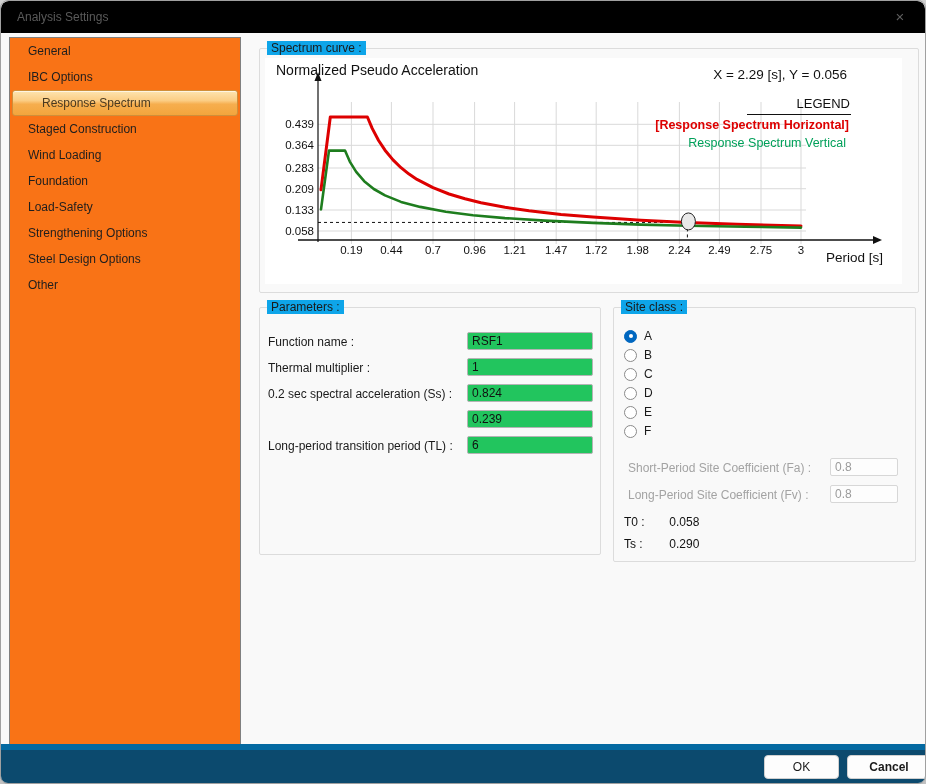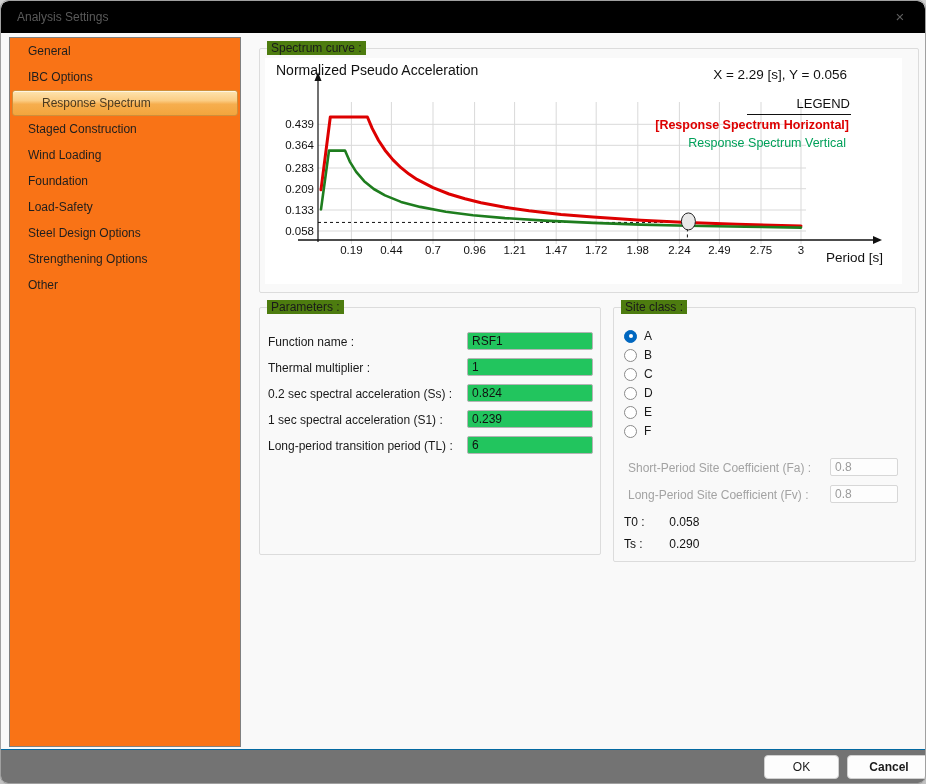--- a/index.html
+++ b/index.html
@@ -14,21 +14,21 @@
   
   .sidebar{position:absolute;left:8px;top:36px;width:232px;height:710px;background:#f97316;
            border:1px solid #808080;box-sizing:border-box;}
   .nav-item{position:relative;height:26px;display:flex;align-items:center;padding-left:18px;
             font-size:12px;color:#1e1e1e;cursor:pointer;box-sizing:border-box;}
   .nav-item.selected{margin:0 2px;padding-left:29px;border:1px solid #cf8f3a;border-radius:3px;
             background:linear-gradient(180deg,#fde4af 0%,#fbcd84 40%,#f6ae4e 55%,#f3a53d 100%);
             box-shadow:inset 0 1px 0 rgba(255,255,255,.65);color:#4a3a20;}
   
   .groupbox{position:absolute;border:1px solid #dcdcdc;border-radius:2px;box-sizing:border-box;}
-  .gb-label{position:absolute;top:-8px;left:7px;background:#4d7c0f;padding:0 4px;font-size:12px;color:#1a1a1a;}
+  .gb-label{position:absolute;top:-8px;left:7px;background:#0ea5e9;padding:0 4px;font-size:12px;color:#1a1a1a;}
   .spectrum-group{left:258px;top:47px;width:660px;height:245px;}
   .params-group{left:258px;top:306px;width:342px;height:248px;}
   .site-group{left:612px;top:306px;width:303px;height:255px;}
   .chart-area{position:absolute;left:5px;top:9px;width:637px;height:226px;background:#ffffff;}
   svg text{font-family:"Liberation Sans",sans-serif;}
   
   .prow{position:absolute;left:0;right:0;height:20px;}
   .flabel{position:absolute;left:8px;top:0;line-height:20px;font-size:12px;color:#1a1a1a;}
   .tbox{position:absolute;left:207px;top:0;width:126px;height:18px;border:1px solid #b4b4b4;border-radius:2px;
         background:#22c55e;font-family:"Liberation Sans",sans-serif;font-size:12px;color:#111;padding:0 4px;box-sizing:border-box;}
@@ -39,21 +39,21 @@
   .radio.checked{background:#0067c0;border-color:#0067c0;}
   .radio.checked::after{content:"";position:absolute;left:3.5px;top:3.5px;width:4px;height:4px;border-radius:50%;background:#fff;}
   .rlabel{margin-left:7px;font-size:12px;color:#1a1a1a;}
   .drow{position:absolute;left:0;right:0;height:20px;}
   .dlabel{position:absolute;left:14px;top:0;line-height:20px;font-size:12px;color:#a3a3a3;}
   .tbox.disabled{left:216px;width:68px;border-color:#d7d7d7;color:#9b9b9b;background:#fdfdfd;}
   .trow{position:absolute;left:10px;height:16px;font-size:12px;color:#111;}
   .tname{display:inline-block;width:42px;}
   .tval{display:inline-block;}
   
-  .footer{position:absolute;left:0;right:0;bottom:0;height:33px;background:#737373;border-top:1px solid #0369a1;}
+  .footer{position:absolute;left:0;right:0;bottom:0;height:33px;background:#0c4a6e;border-top:6px solid #0369a1;}
   .btn{position:absolute;top:5px;height:24px;background:#fdfdfd;border:1px solid #d0d0d0;border-radius:4px;
        font-family:"Liberation Sans",sans-serif;font-size:12px;color:#1a1a1a;cursor:pointer;}
   .btn-ok{left:763px;width:75px;}
   .btn-cancel{left:846px;width:84px;font-weight:bold;}
 </style>
 </head>
 <body>
 
 <div class="window">
 
@@ -78,24 +78,24 @@
     <div class="nav-item">
         <span>Wind Loading</span>
       </div>
     <div class="nav-item">
         <span>Foundation</span>
       </div>
     <div class="nav-item">
         <span>Load-Safety</span>
       </div>
     <div class="nav-item">
+        <span>Strengthening Options</span>
+      </div>
+    <div class="nav-item">
         <span>Steel Design Options</span>
-      </div>
-    <div class="nav-item">
-        <span>Strengthening Options</span>
       </div>
     <div class="nav-item">
         <span>Other</span>
       </div>
   </div>
 
   <div class="groupbox spectrum-group">
     <span class="gb-label">Spectrum curve :</span>
     <div class="chart-area">
       <svg id="spectrum-svg" width="637" height="226" viewBox="0 0 637 226">
@@ -163,21 +163,20 @@
     </div>
     <div class="prow" style="top:50px">
       <label class="flabel">Thermal multiplier :</label>
       <input class="tbox" value="1" style="">
     </div>
     <div class="prow" style="top:76px">
       <label class="flabel">0.2 sec spectral acceleration (Ss) :</label>
       <input class="tbox" value="0.824" style="">
     </div>
     <div class="prow" style="top:102px">
-      <label class="flabel">1 sec spectral acceleration (S1) :</label>
       <input class="tbox" value="0.239" style="">
     </div>
     <div class="prow" style="top:128px">
       <label class="flabel">Long-period transition period (TL) :</label>
       <input class="tbox" value="6" style="">
     </div>
   </div>
 
   <div class="groupbox site-group">
     <span class="gb-label">Site class :</span>

